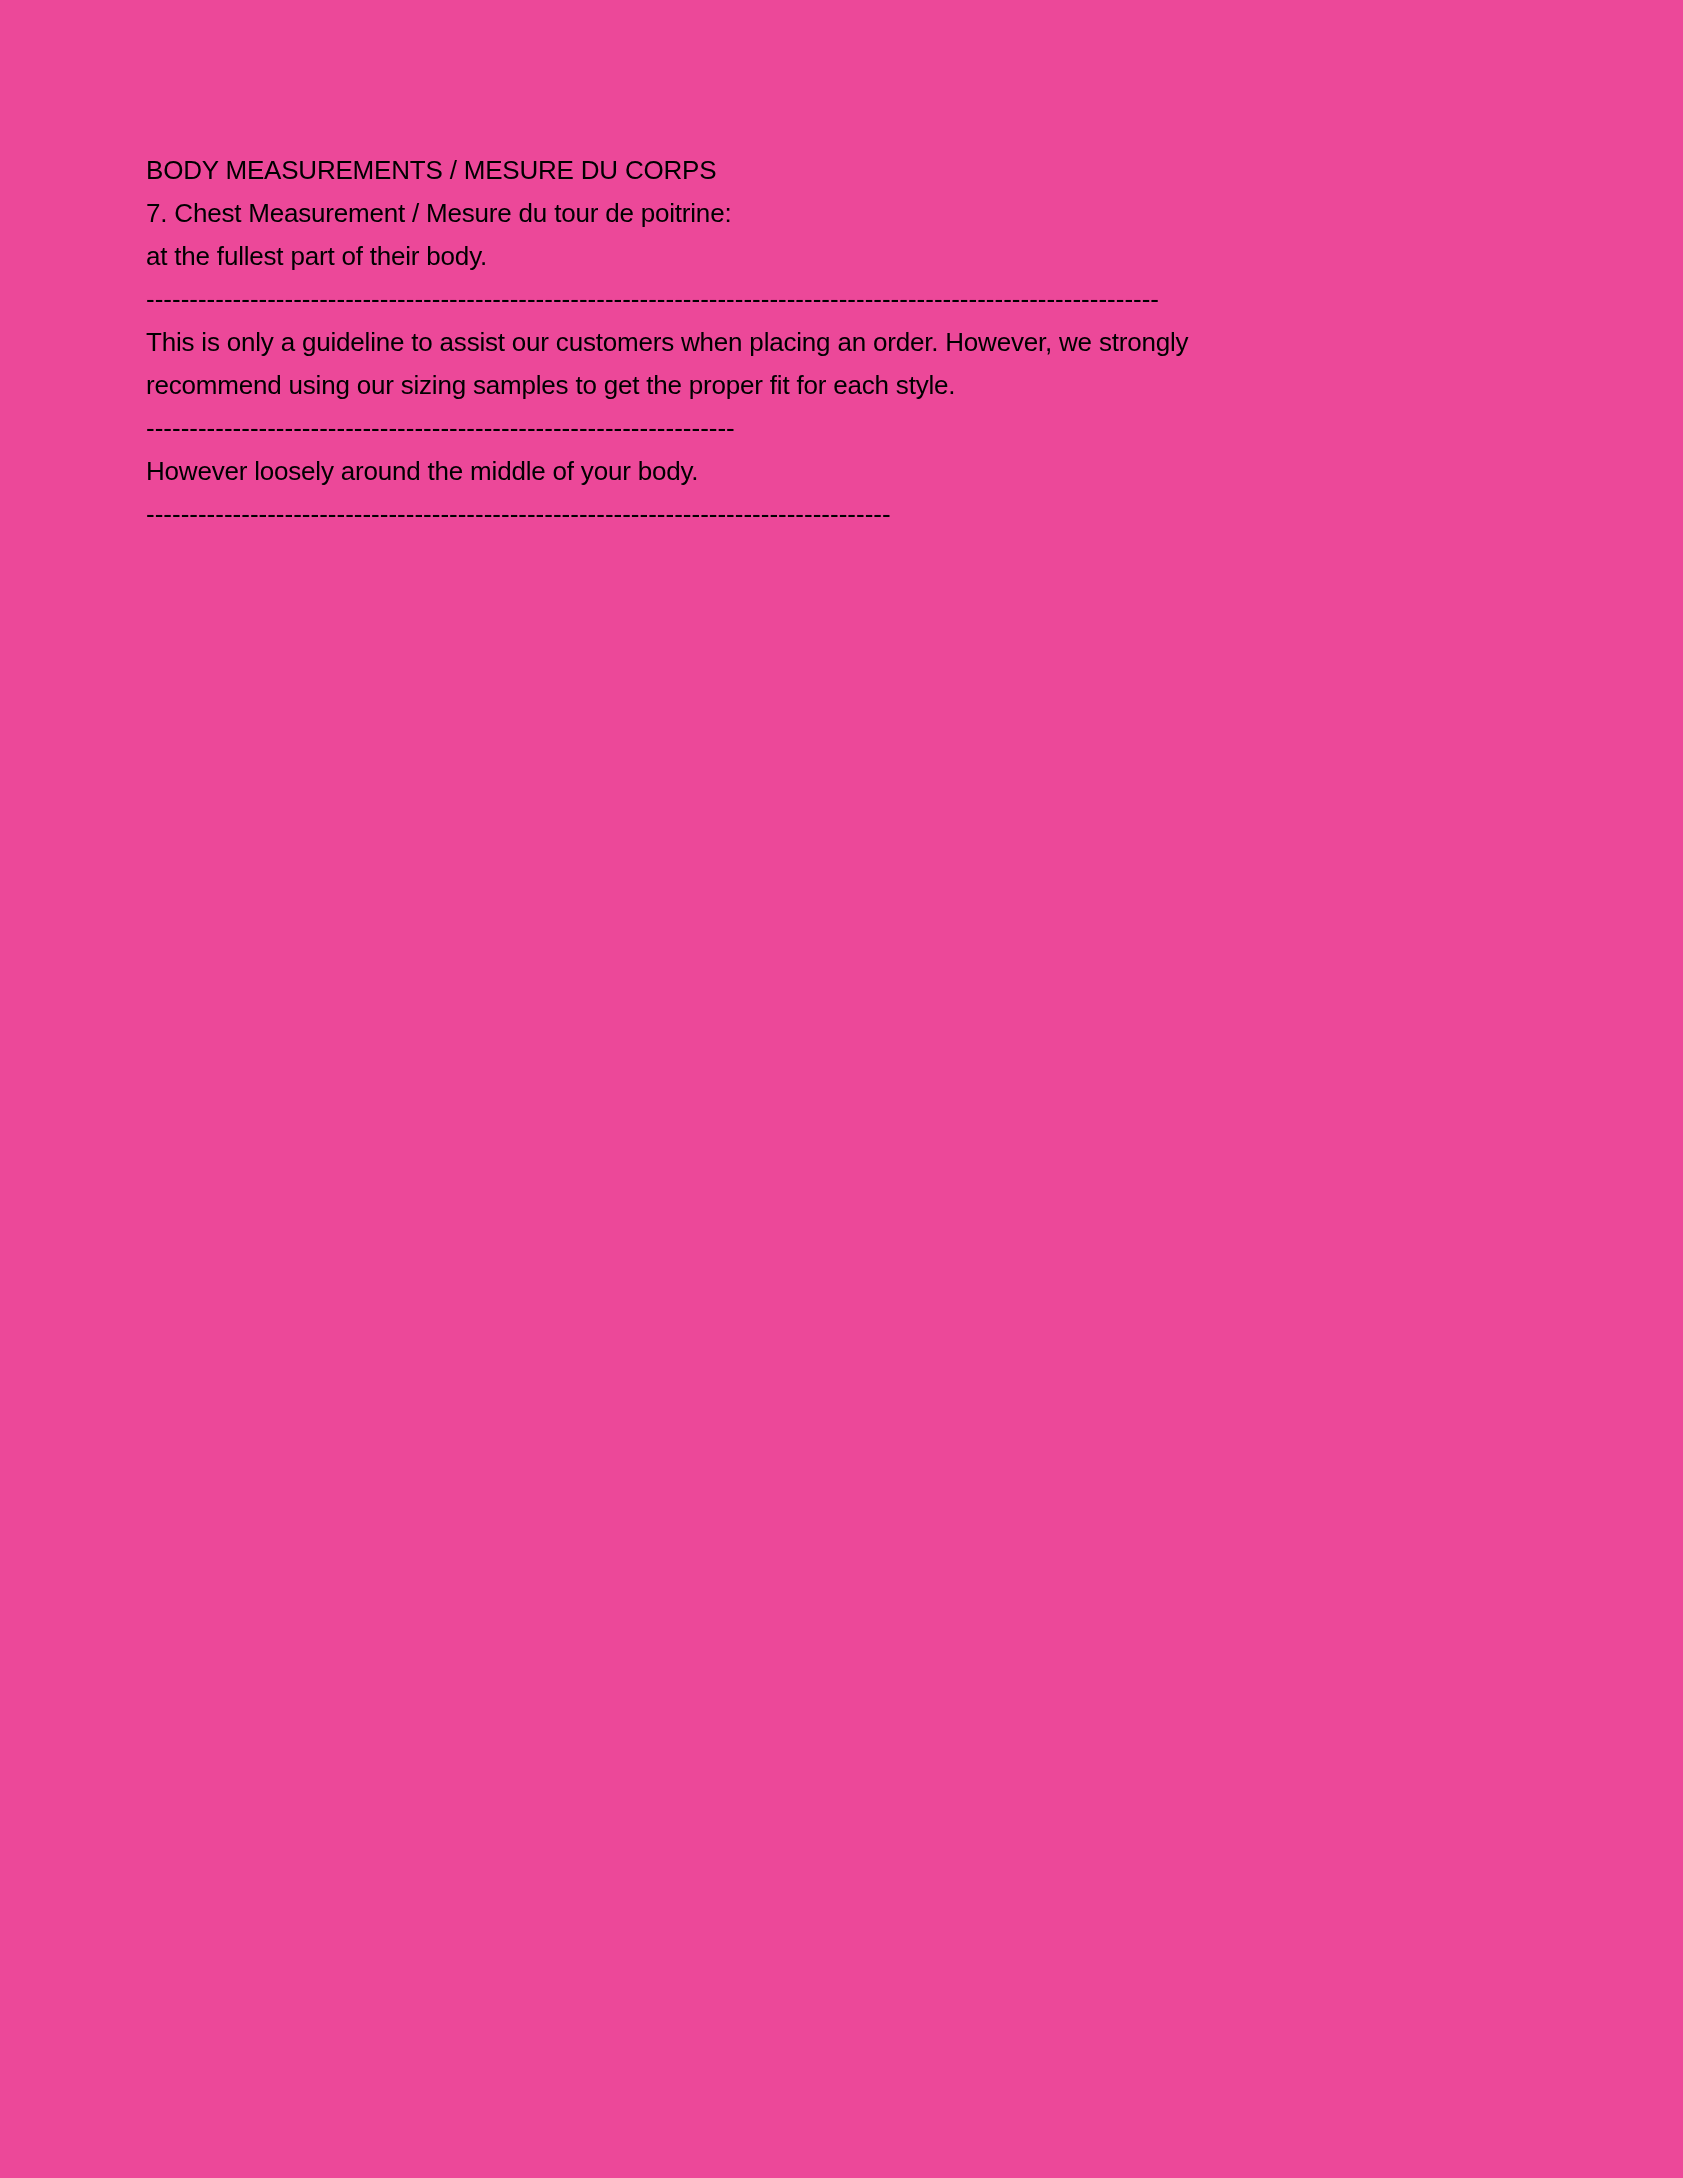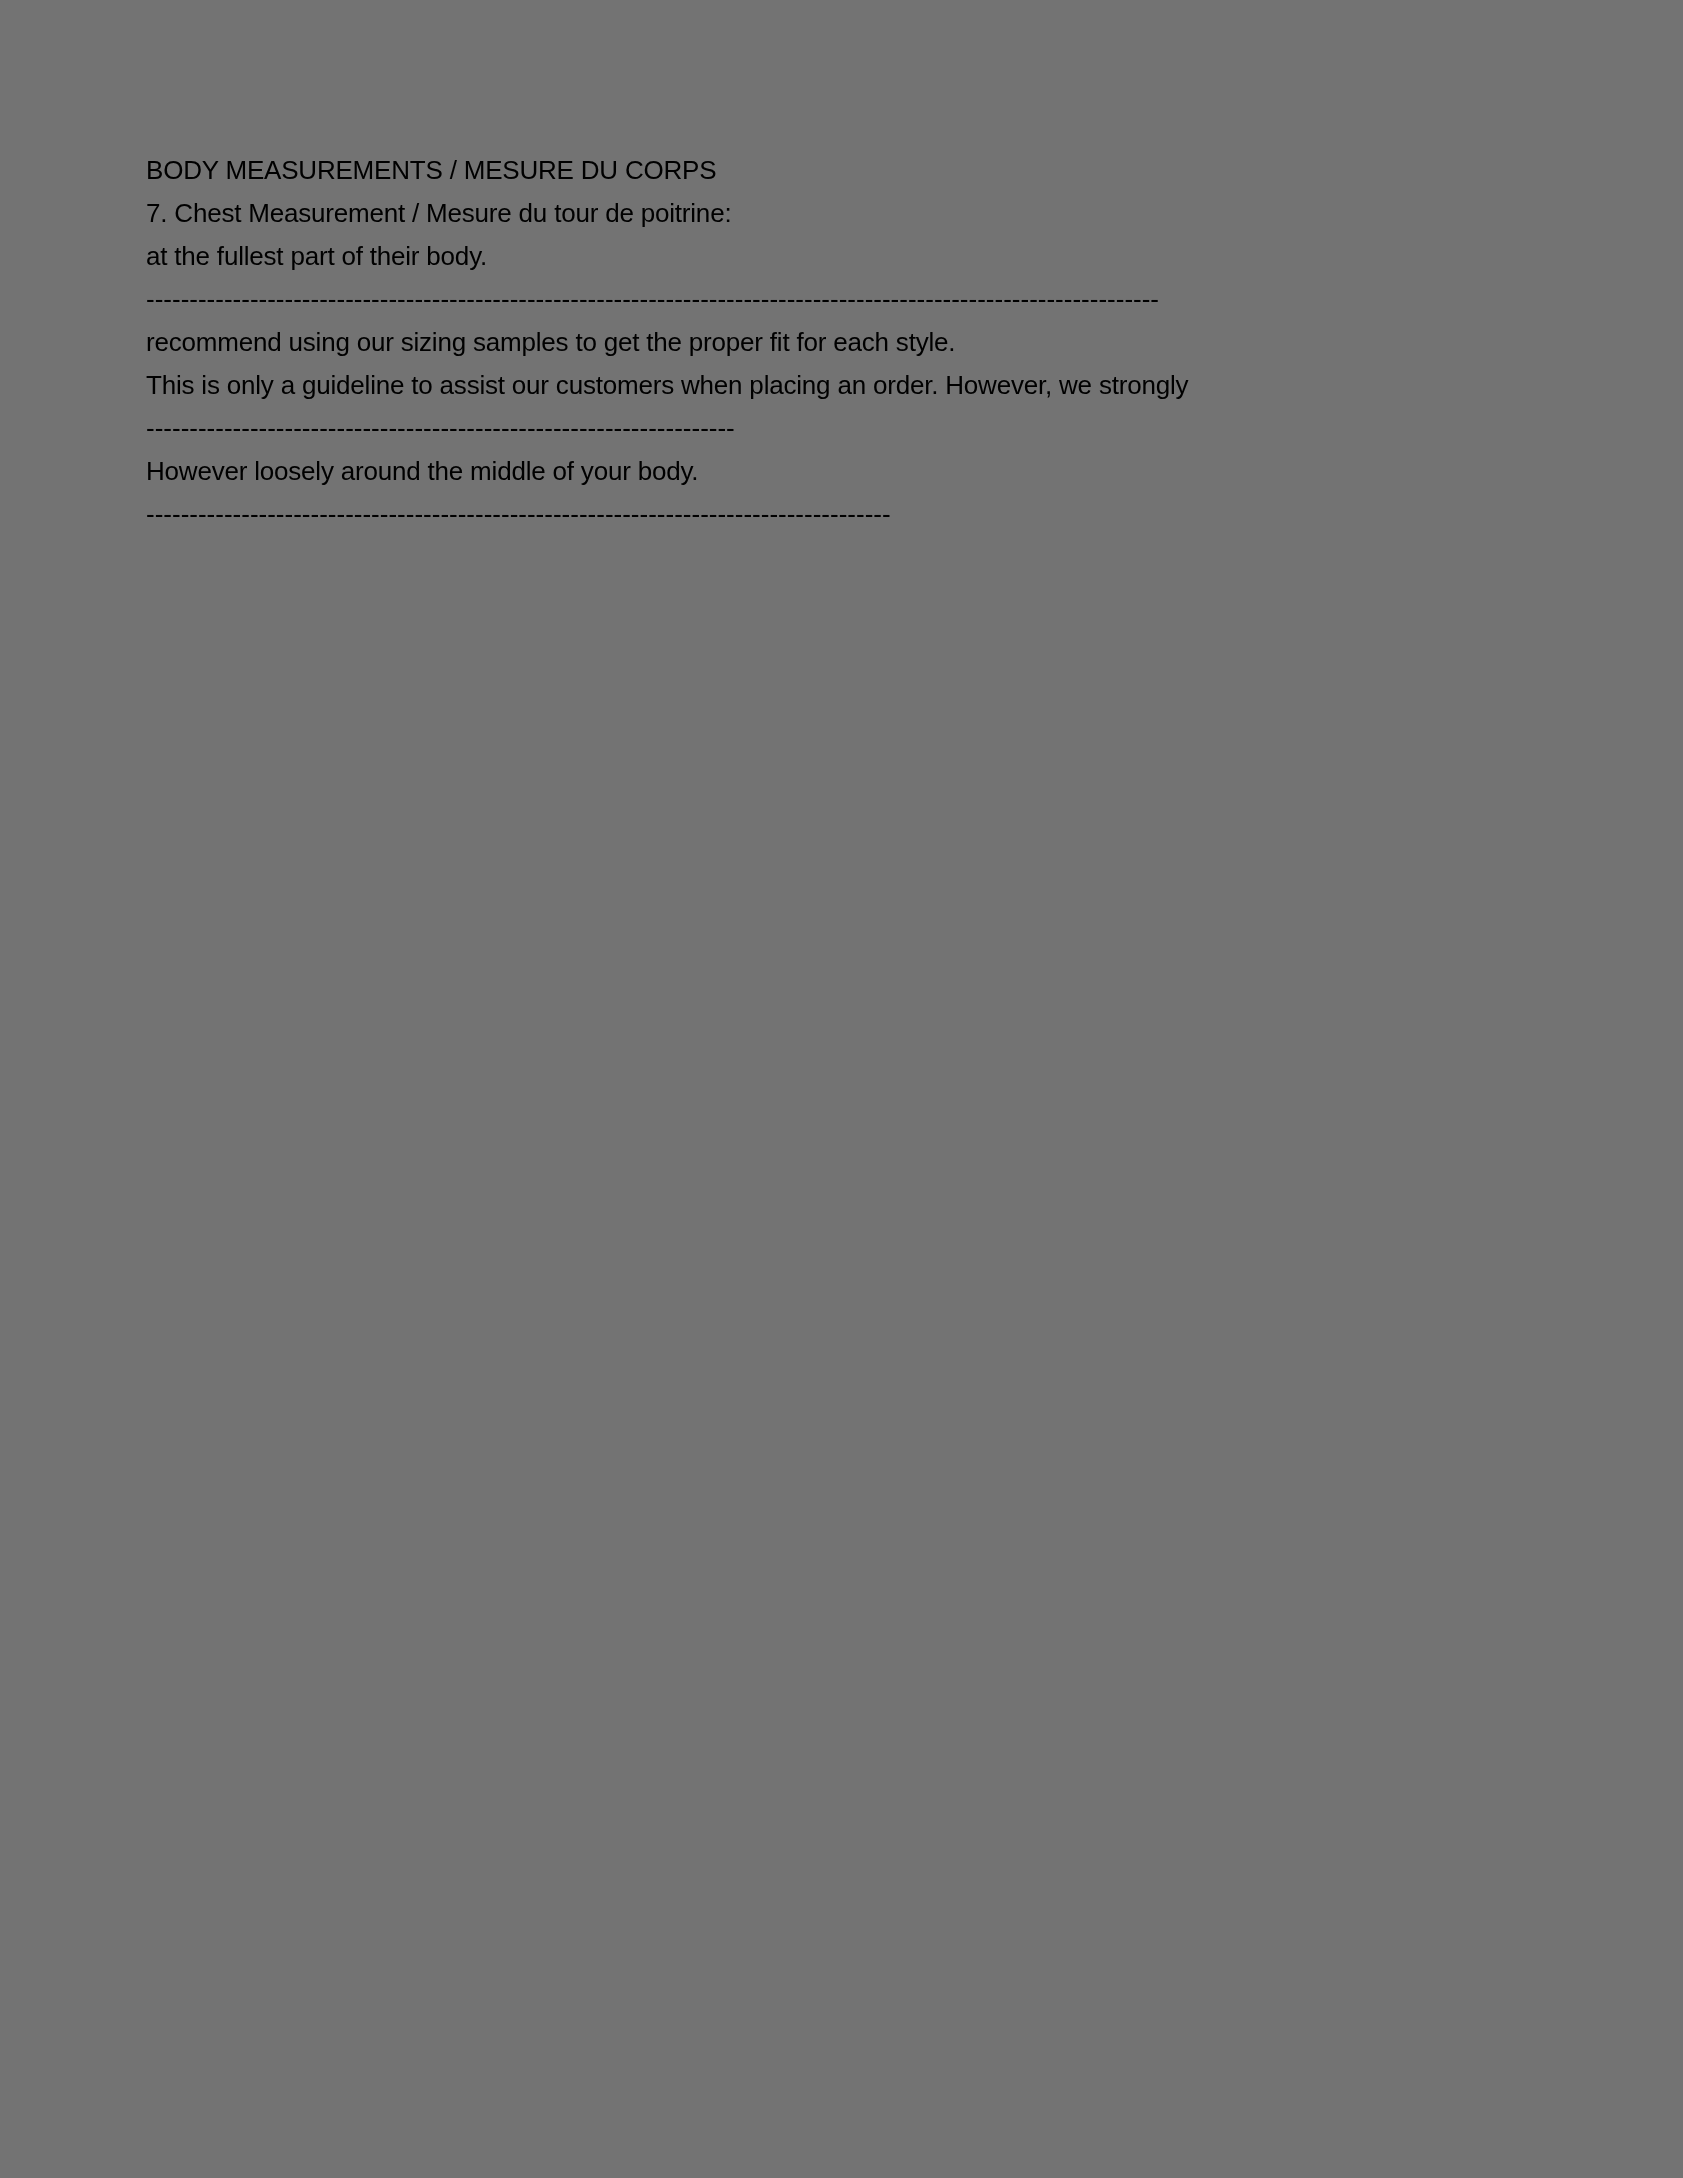--- a/index.html
+++ b/index.html
@@ -4,21 +4,21 @@
 <style>
   html, body {
     margin: 0;
     padding: 0;
     background: #ffffff;
   }
   .page {
     position: relative;
     width: 1683px;
     height: 2178px;
-    background: #737373;
+    background: #ec4899;
     overflow: hidden;
   }
   .doc {
     position: absolute;
     left: 146px;
     top: 149px;
     width: 1406px;
     color: #000000;
     font-family: "Liberation Sans", sans-serif;
     font-size: 26px;
@@ -34,20 +34,20 @@
 </style>
 </head>
 <body>
 
 <div class="page">
   <div class="doc">
     <div class="line">BODY MEASUREMENTS / MESURE DU CORPS</div>
     <div class="line">7. Chest Measurement / Mesure du tour de poitrine:</div>
     <div class="line">at the fullest part of their body.</div>
     <div class="line separator">---------------------------------------------------------------------------------------------------------------------</div>
+    <div class="line">This is only a guideline to assist our customers when placing an order. However, we strongly</div>
     <div class="line">recommend using our sizing samples to get the proper fit for each style.</div>
-    <div class="line">This is only a guideline to assist our customers when placing an order. However, we strongly</div>
     <div class="line separator">--------------------------------------------------------------------</div>
     <div class="line">However loosely around the middle of your body.</div>
     <div class="line separator">--------------------------------------------------------------------------------------</div>
   </div>
 </div>
 
 
 </body></html>

